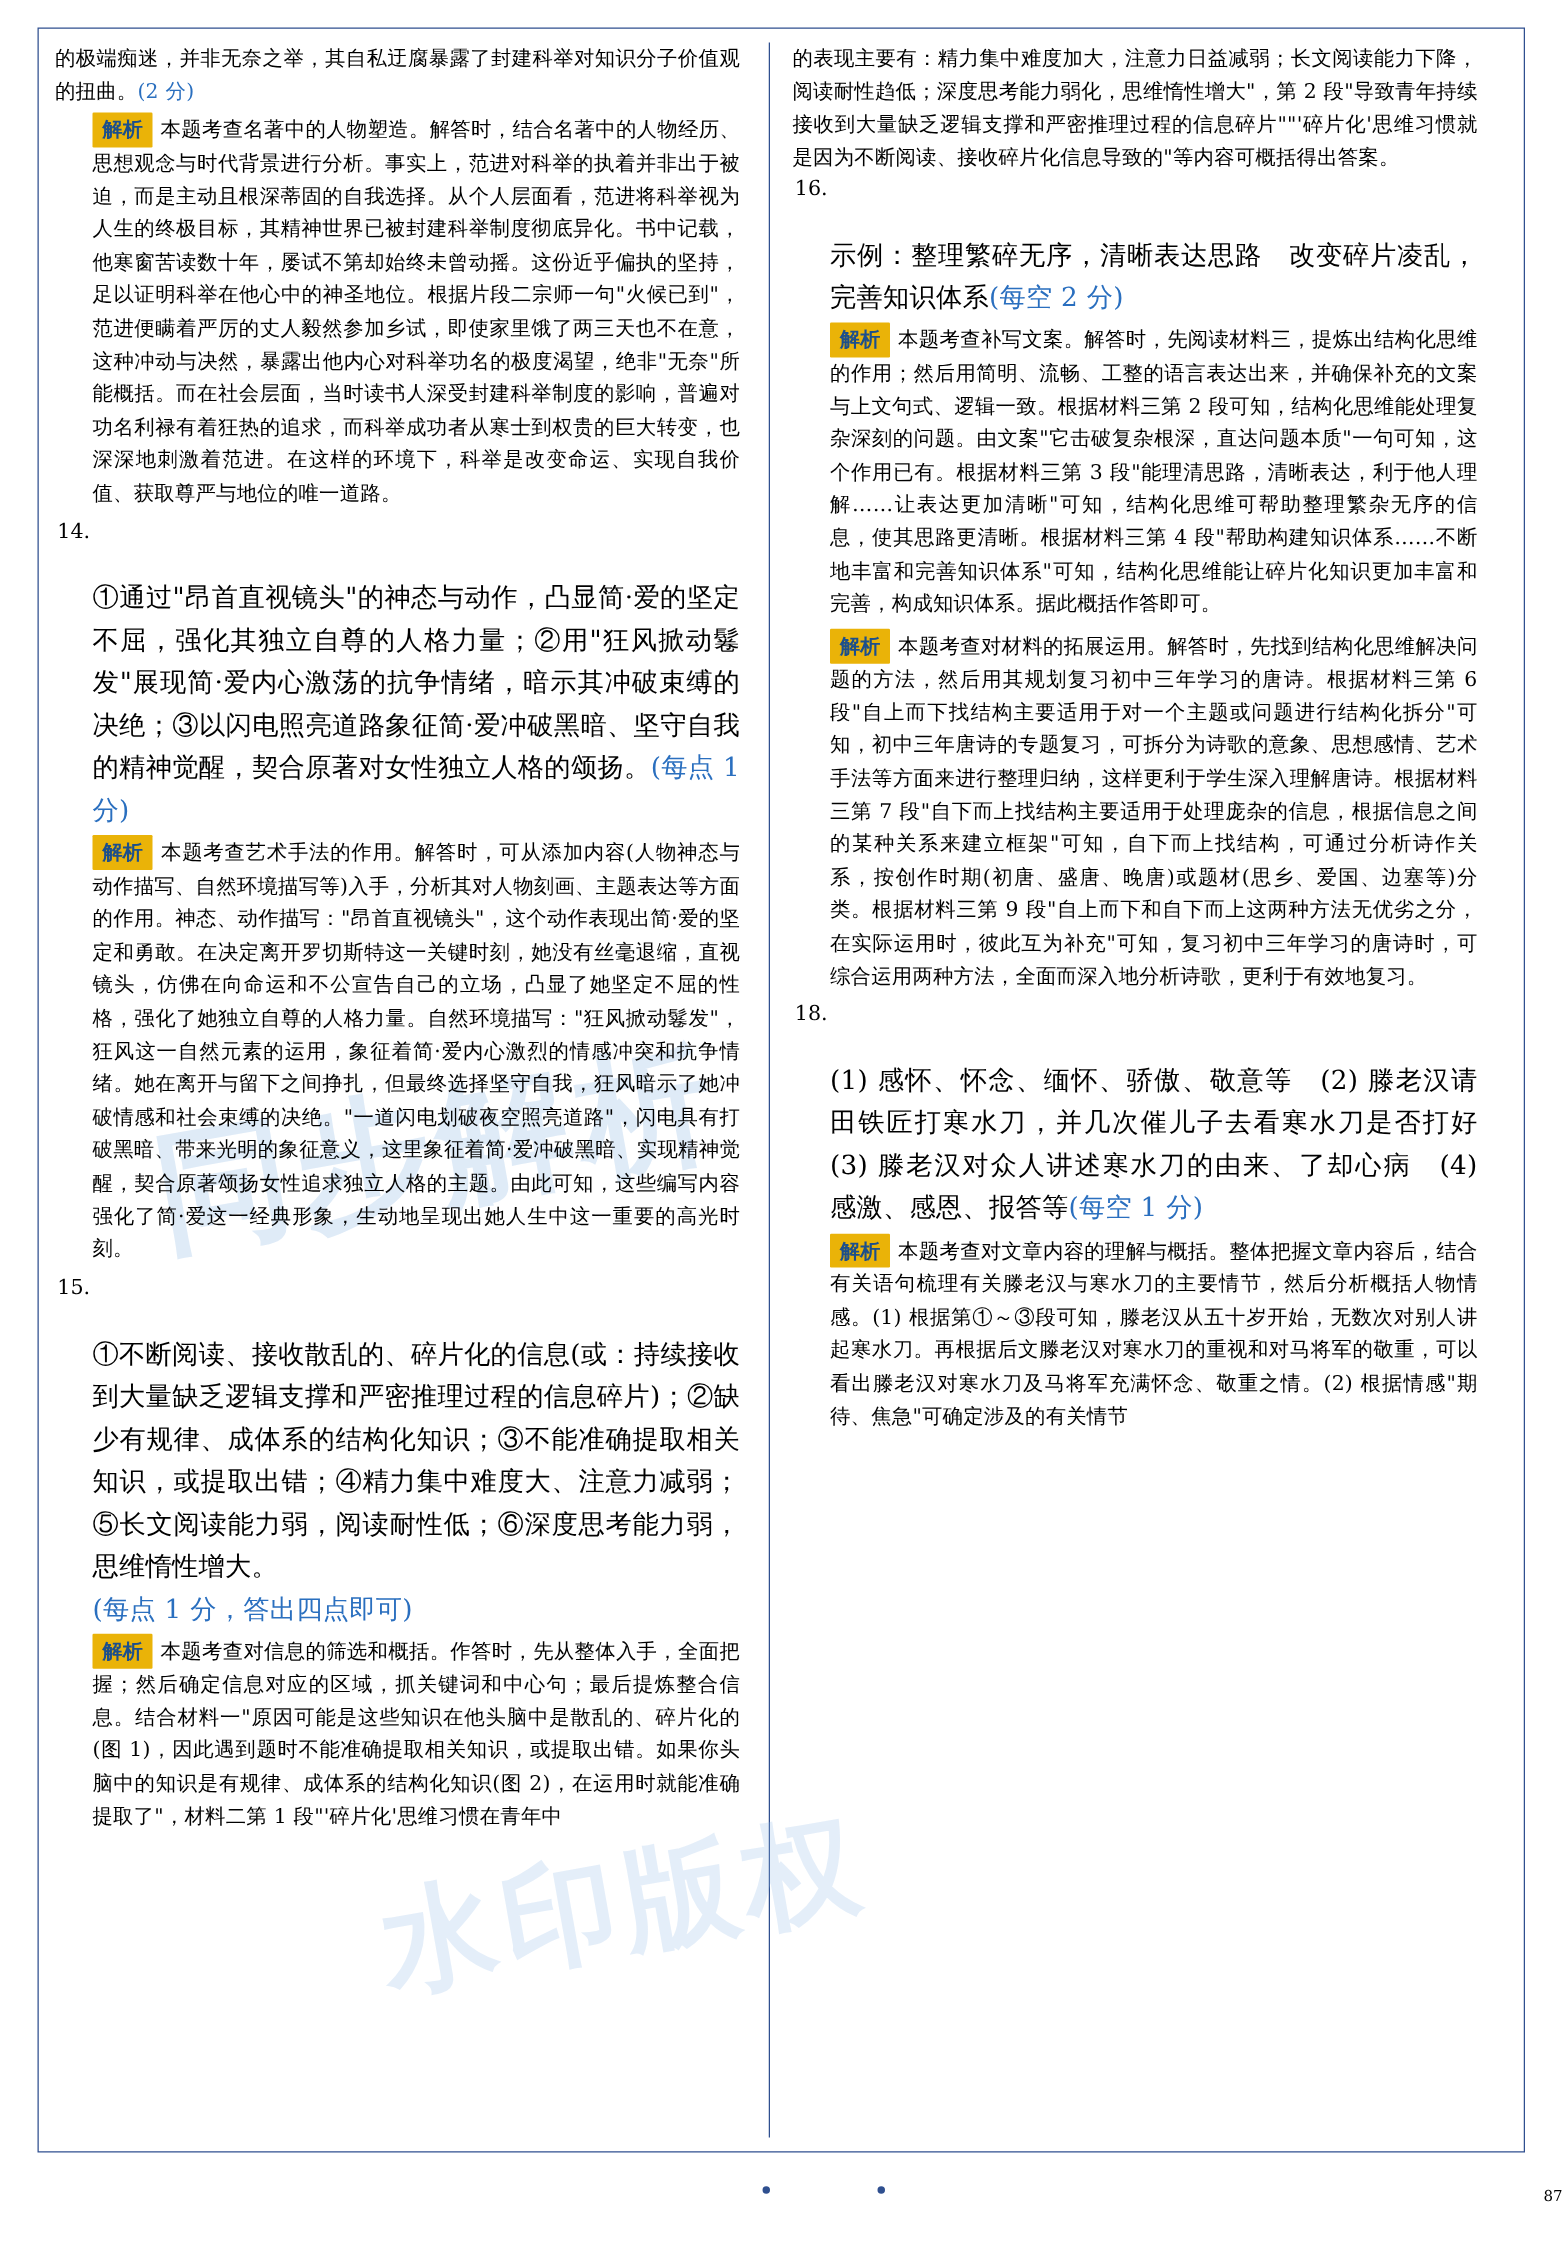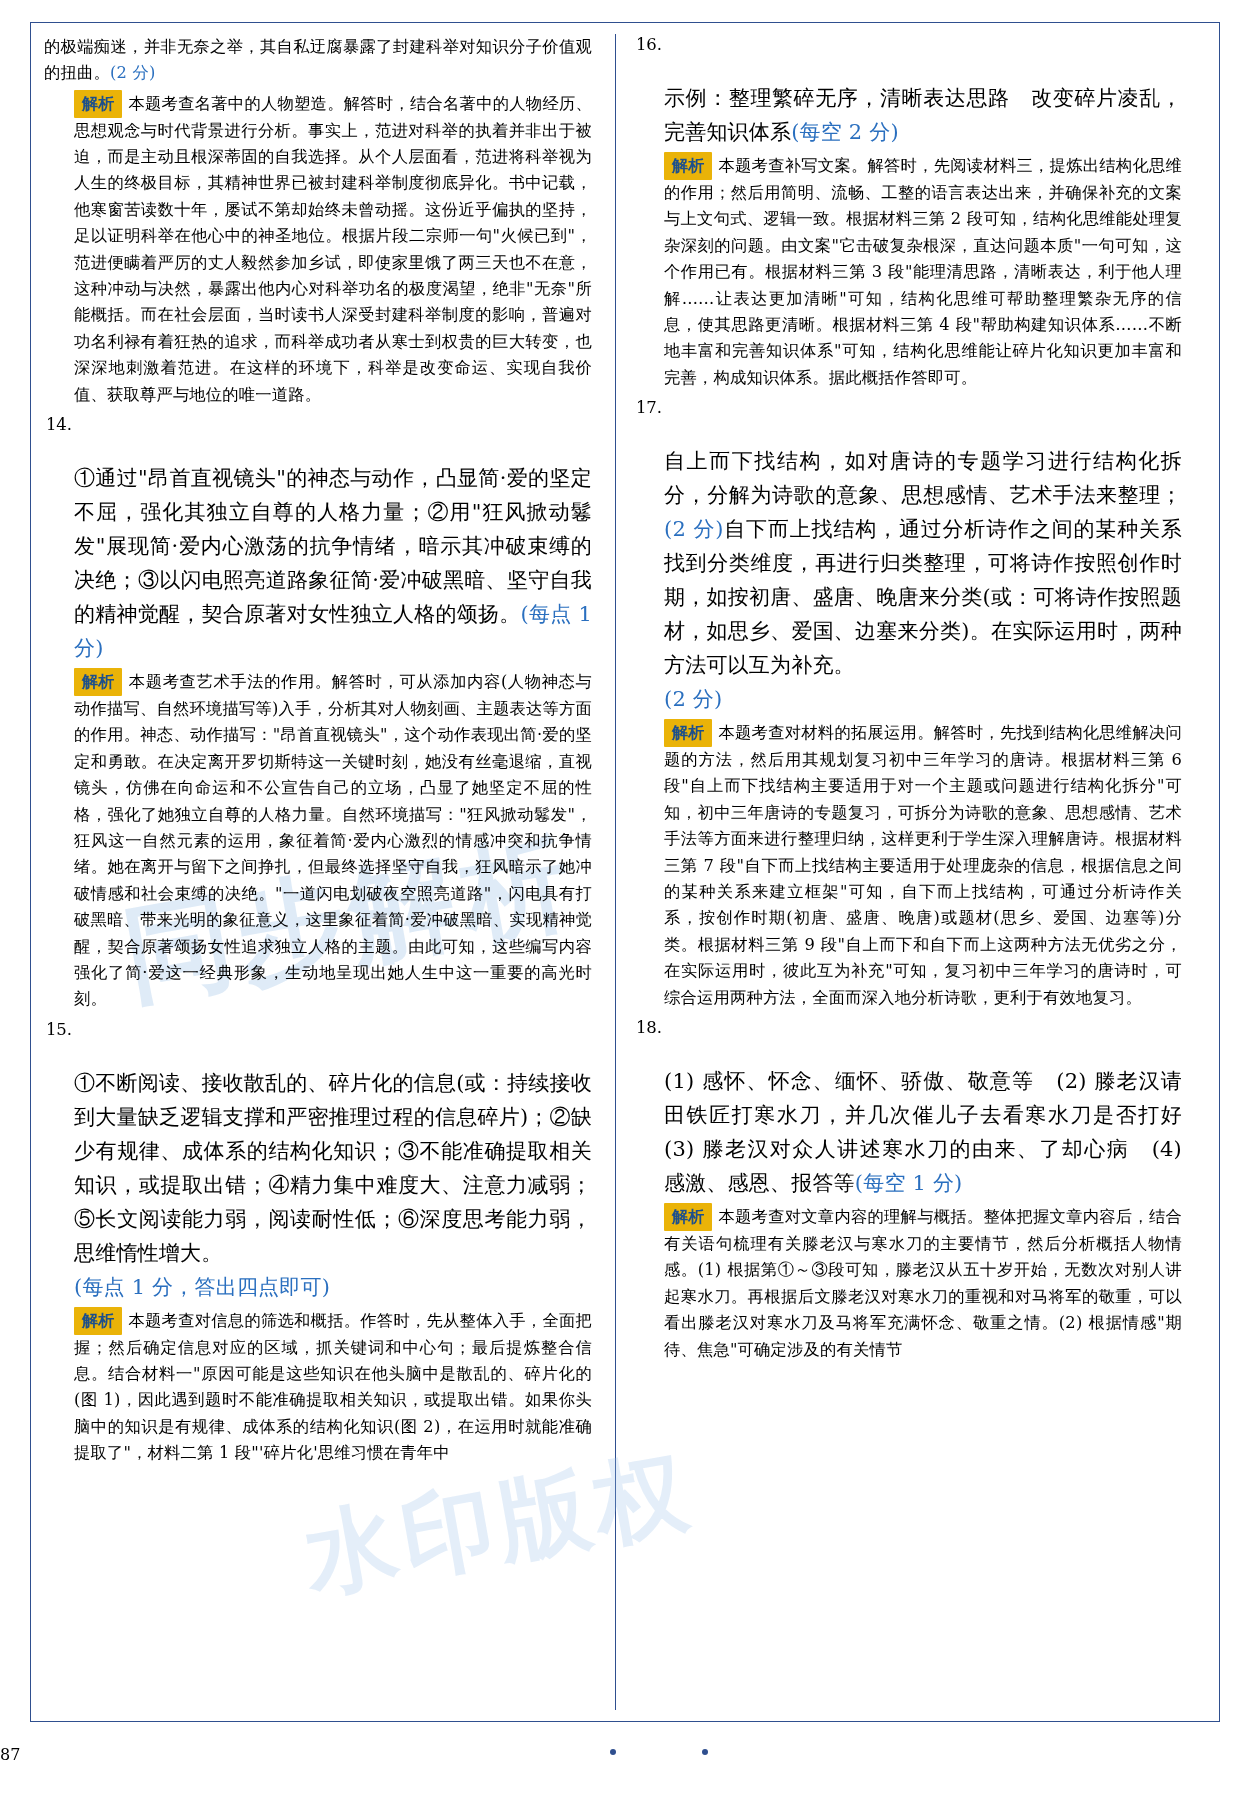--- a/index.html
+++ b/index.html
@@ -98,22 +98,22 @@
     margin-right: 6px;
     font-size: 16px;
     border-radius: 1px;
     font-family: "DejaVu Serif", serif;
   }
   .footer-num {
     position: absolute;
     left: 0;
     right: 0;
     bottom: 36px;
-    text-align: left;
-    font-size: 16px;
+    text-align: right;
+    font-size: 12px;
     color: #000;
     font-family: "DejaVu Serif", serif;
   }
   .footer-dots {
     position: absolute;
     bottom: 40px;
     width: 100%;
     text-align: center;
   }
   .dot {
@@ -194,38 +194,33 @@
       </div>
 
       <div class="analysis">
         <span class="analysis-tag">解析</span><span>本题考查对信息的筛选和概括。作答时，先从整体入手，全面把握；然后确定信息对应的区域，抓关键词和中心句；最后提炼整合信息。结合材料一"原因可能是这些知识在他头脑中是散乱的、碎片化的(图 1)，因此遇到题时不能准确提取相关知识，或提取出错。如果你头脑中的知识是有规律、成体系的结构化知识(图 2)，在运用时就能准确提取了"，材料二第 1 段"'碎片化'思维习惯在青年中</span>
       </div>
 
     </div>
 
     <div class="col">
 
+      <div class="plain">的表现主要有：精力集中难度加大，注意力日益减弱；长文阅读能力下降，阅读耐性趋低；深度思考能力弱化，思维惰性增大"，第 2 段"导致青年持续接收到大量缺乏逻辑支撑和严密推理过程的信息碎片""'碎片化'思维习惯就是因为不断阅读、接收碎片化信息导致的"等内容可概括得出答案。</div>
 
       <div class="qblock">
         <div class="qnum">16.</div>
         <div class="qbody">
           <span>示例：整理繁碎无序，清晰表达思路　改变碎片凌乱，完善知识体系</span><span class="blue">(每空 2 分)</span>
         </div>
       </div>
 
       <div class="analysis">
         <span class="analysis-tag">解析</span><span>本题考查补写文案。解答时，先阅读材料三，提炼出结构化思维的作用；然后用简明、流畅、工整的语言表达出来，并确保补充的文案与上文句式、逻辑一致。根据材料三第 2 段可知，结构化思维能处理复杂深刻的问题。由文案"它击破复杂根深，直达问题本质"一句可知，这个作用已有。根据材料三第 3 段"能理清思路，清晰表达，利于他人理解……让表达更加清晰"可知，结构化思维可帮助整理繁杂无序的信息，使其思路更清晰。根据材料三第 4 段"帮助构建知识体系……不断地丰富和完善知识体系"可知，结构化思维能让碎片化知识更加丰富和完善，构成知识体系。据此概括作答即可。</span>
       </div>
 
-      <div class="qblock">
-        <div class="qnum">17.</div>
-        <div class="qbody">
-          <span>自上而下找结构，如对唐诗的专题学习进行结构化拆分，分解为诗歌的意象、思想感情、艺术手法来整理；</span><span class="blue">(2 分)</span><span>自下而上找结构，通过分析诗作之间的某种关系找到分类维度，再进行归类整理，可将诗作按照创作时期，如按初唐、盛唐、晚唐来分类(或：可将诗作按照题材，如思乡、爱国、边塞来分类)。在实际运用时，两种方法可以互为补充。</span><br><span class="blue">(2 分)</span>
-        </div>
-      </div>
 
       <div class="analysis">
         <span class="analysis-tag">解析</span><span>本题考查对材料的拓展运用。解答时，先找到结构化思维解决问题的方法，然后用其规划复习初中三年学习的唐诗。根据材料三第 6 段"自上而下找结构主要适用于对一个主题或问题进行结构化拆分"可知，初中三年唐诗的专题复习，可拆分为诗歌的意象、思想感情、艺术手法等方面来进行整理归纳，这样更利于学生深入理解唐诗。根据材料三第 7 段"自下而上找结构主要适用于处理庞杂的信息，根据信息之间的某种关系来建立框架"可知，自下而上找结构，可通过分析诗作关系，按创作时期(初唐、盛唐、晚唐)或题材(思乡、爱国、边塞等)分类。根据材料三第 9 段"自上而下和自下而上这两种方法无优劣之分，在实际运用时，彼此互为补充"可知，复习初中三年学习的唐诗时，可综合运用两种方法，全面而深入地分析诗歌，更利于有效地复习。</span>
       </div>
 
       <div class="qblock">
         <div class="qnum">18.</div>
         <div class="qbody">
           <span>(1) 感怀、怀念、缅怀、骄傲、敬意等　(2) 滕老汉请田铁匠打寒水刀，并几次催儿子去看寒水刀是否打好　(3) 滕老汉对众人讲述寒水刀的由来、了却心病　(4) 感激、感恩、报答等</span><span class="blue">(每空 1 分)</span>
         </div>

